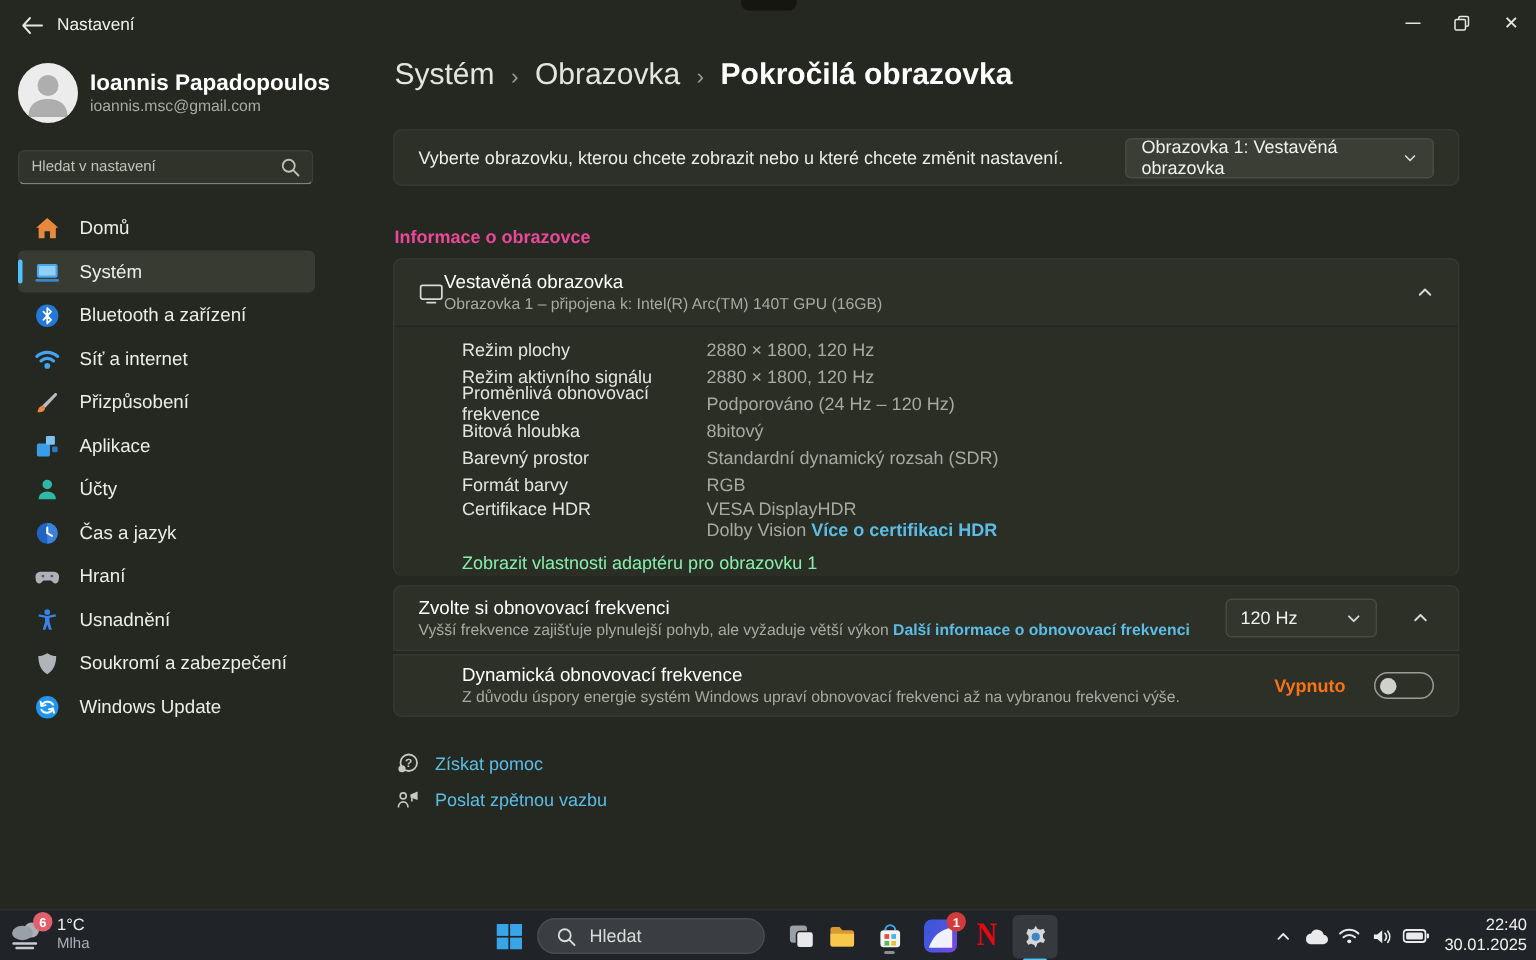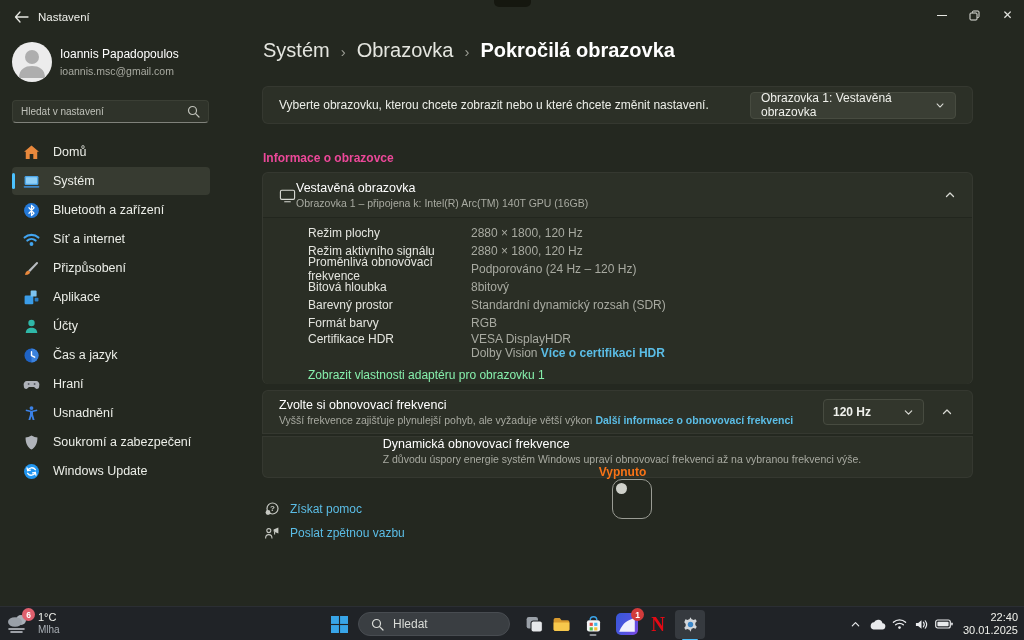--- a/index.html
+++ b/index.html
@@ -12,21 +12,21 @@
   .app-title { position:absolute; left:38px; top:11px; font-size:11.5px; color:#f0f1ec; }
   .notch { position:absolute; top:0; left:494px; width:37px; height:7px; background:#15170f; border-radius:0 0 5px 5px; }
   .win-controls { position:absolute; right:0; top:0; display:flex; }
   .win-btn { width:33px; height:30px; display:flex; align-items:center; justify-content:center; cursor:pointer; color:#e6e7e2; }
   .min-glyph { display:block; width:10px; height:1px; background:#e6e7e2; }
   .close-glyph { font-size:12px; line-height:1; }
 
   
   .sidebar { position:absolute; top:34px; left:0; width:250px; bottom:34px; }
   .avatar { position:absolute; left:12px; top:8px; width:40px; height:40px; border-radius:50%; background:#ececec; overflow:hidden; cursor:pointer; }
-  .user-name { position:absolute; left:60px; top:13px; font-size:12px; font-weight:normal; color:#fff; }
+  .user-name { position:absolute; left:60px; top:13px; font-size:15px; font-weight:bold; color:#fff; }
   .user-email { position:absolute; left:60px; top:31px; font-size:10.5px; color:#a8aaa1; }
   .search-box { position:absolute; left:12px; top:66px; width:197px; height:23px; background:#2f332a; border:1px solid #3b3f35; border-bottom:1px solid #80827b; border-radius:4px; display:flex; align-items:center; padding:0 8px; }
   .search-box input { flex:1; background:transparent; border:none; outline:none; color:#e6e7e2; font-size:10px; font-family:"Liberation Sans", sans-serif; }
   .search-box input::placeholder { color:#c0c2ba; }
   .nav { position:absolute; top:104px; left:12px; width:198px; }
   .nav-item { position:relative; height:28px; margin-bottom:1px; display:flex; align-items:center; padding-left:11px; border-radius:4px; cursor:pointer; }
   .nav-item.selected { background:#373b31; }
   .nav-item.selected::before { content:""; position:absolute; left:0px; top:6px; width:3px; height:16px; border-radius:2px; background:#4cc2ff; }
   .nav-icon { width:17px; height:17px; flex:0 0 17px; display:flex; }
   .nav-label { margin-left:13px; font-size:12.5px; color:#eceee8; white-space:nowrap; }
@@ -54,28 +54,28 @@
   .exp-sub { font-size:10.5px; color:#a8aaa1; margin-top:2px; }
   .exp-body { height:167px; background:#2a2e25; border-top:1px solid #22261e; border-radius:0 0 6px 6px; padding:6px 16px 0 45px; }
   .info-row { display:flex; height:18px; align-items:center; font-size:12px; }
   .info-row.tall { height:28px; align-items:flex-start; }
   .info-label { width:163px; flex:0 0 163px; color:#e4e5df; }
   .info-value { color:#a8aaa1; }
   .hdr-lines { line-height:14px; }
   .inline-link { color:#5bbde6; font-weight:bold; cursor:pointer; }
   .adapter-link { display:inline-block; margin-top:8px; font-size:12px; color:#86efac; cursor:pointer; }
 
-  .card-refresh { top:356px; height:44px; border-radius:6px 6px 0 0; display:flex; align-items:center; padding:0 16px; }
+  .card-refresh { top:356px; height:44px; border-radius:6px 6px 0 0; display:flex; align-items:center; padding:0 16px;gap:6px; }
   .refresh-text { flex:1; }
   .card-title { font-size:12.5px; color:#fff; }
   .card-sub { font-size:10.5px; color:#a8aaa1; margin-top:2px; }
-  .select-btn { width:101px; height:26px; background:#32362c; border:1px solid #474b40; border-radius:4px; display:flex; align-items:center; justify-content:space-between; padding:0 9px; font-size:12px; color:#f0f1ec; cursor:pointer; margin-right:14px;font-weight:bold; }
+  .select-btn { width:101px; height:26px; background:#32362c; border:1px solid #474b40; border-radius:4px; display:flex; align-items:center; justify-content:space-between; padding:0 9px; font-size:12px; color:#f0f1ec; cursor:pointer; margin-right:14px; }
   .chev-btn { width:18px; height:18px; display:flex; align-items:center; justify-content:center; cursor:pointer; }
 
-  .card-dynamic { top:402px; height:42px; border-radius:0 0 6px 6px; display:flex; align-items:center; padding:0 16px 0 45px;flex-direction:column; }
+  .card-dynamic { top:402px; height:42px; border-radius:0 0 6px 6px; display:flex; align-items:center; padding:0 16px 0 45px; }
   .dyn-text { flex:1; padding-right:20px; }
   .toggle-label { font-size:12px; color:#f97316; margin-right:19px;font-weight:bold; }
   .toggle { position:relative; width:40px; height:18px; border:1px solid #9a9c94; border-radius:10px; cursor:pointer; flex:0 0 40px; }
   .toggle .knob { position:absolute; left:3px; top:2.5px; width:11px; height:11px; border-radius:50%; background:#cfd1ca; }
 
   .footer-link { position:absolute; left:14px; display:flex; align-items:center; gap:10px; cursor:pointer; }
   .footer-link .lbl { font-size:12px; color:#5bbde6; }
   .fl-help { top:467px; }
   .fl-feedback { top:491px; }
 

